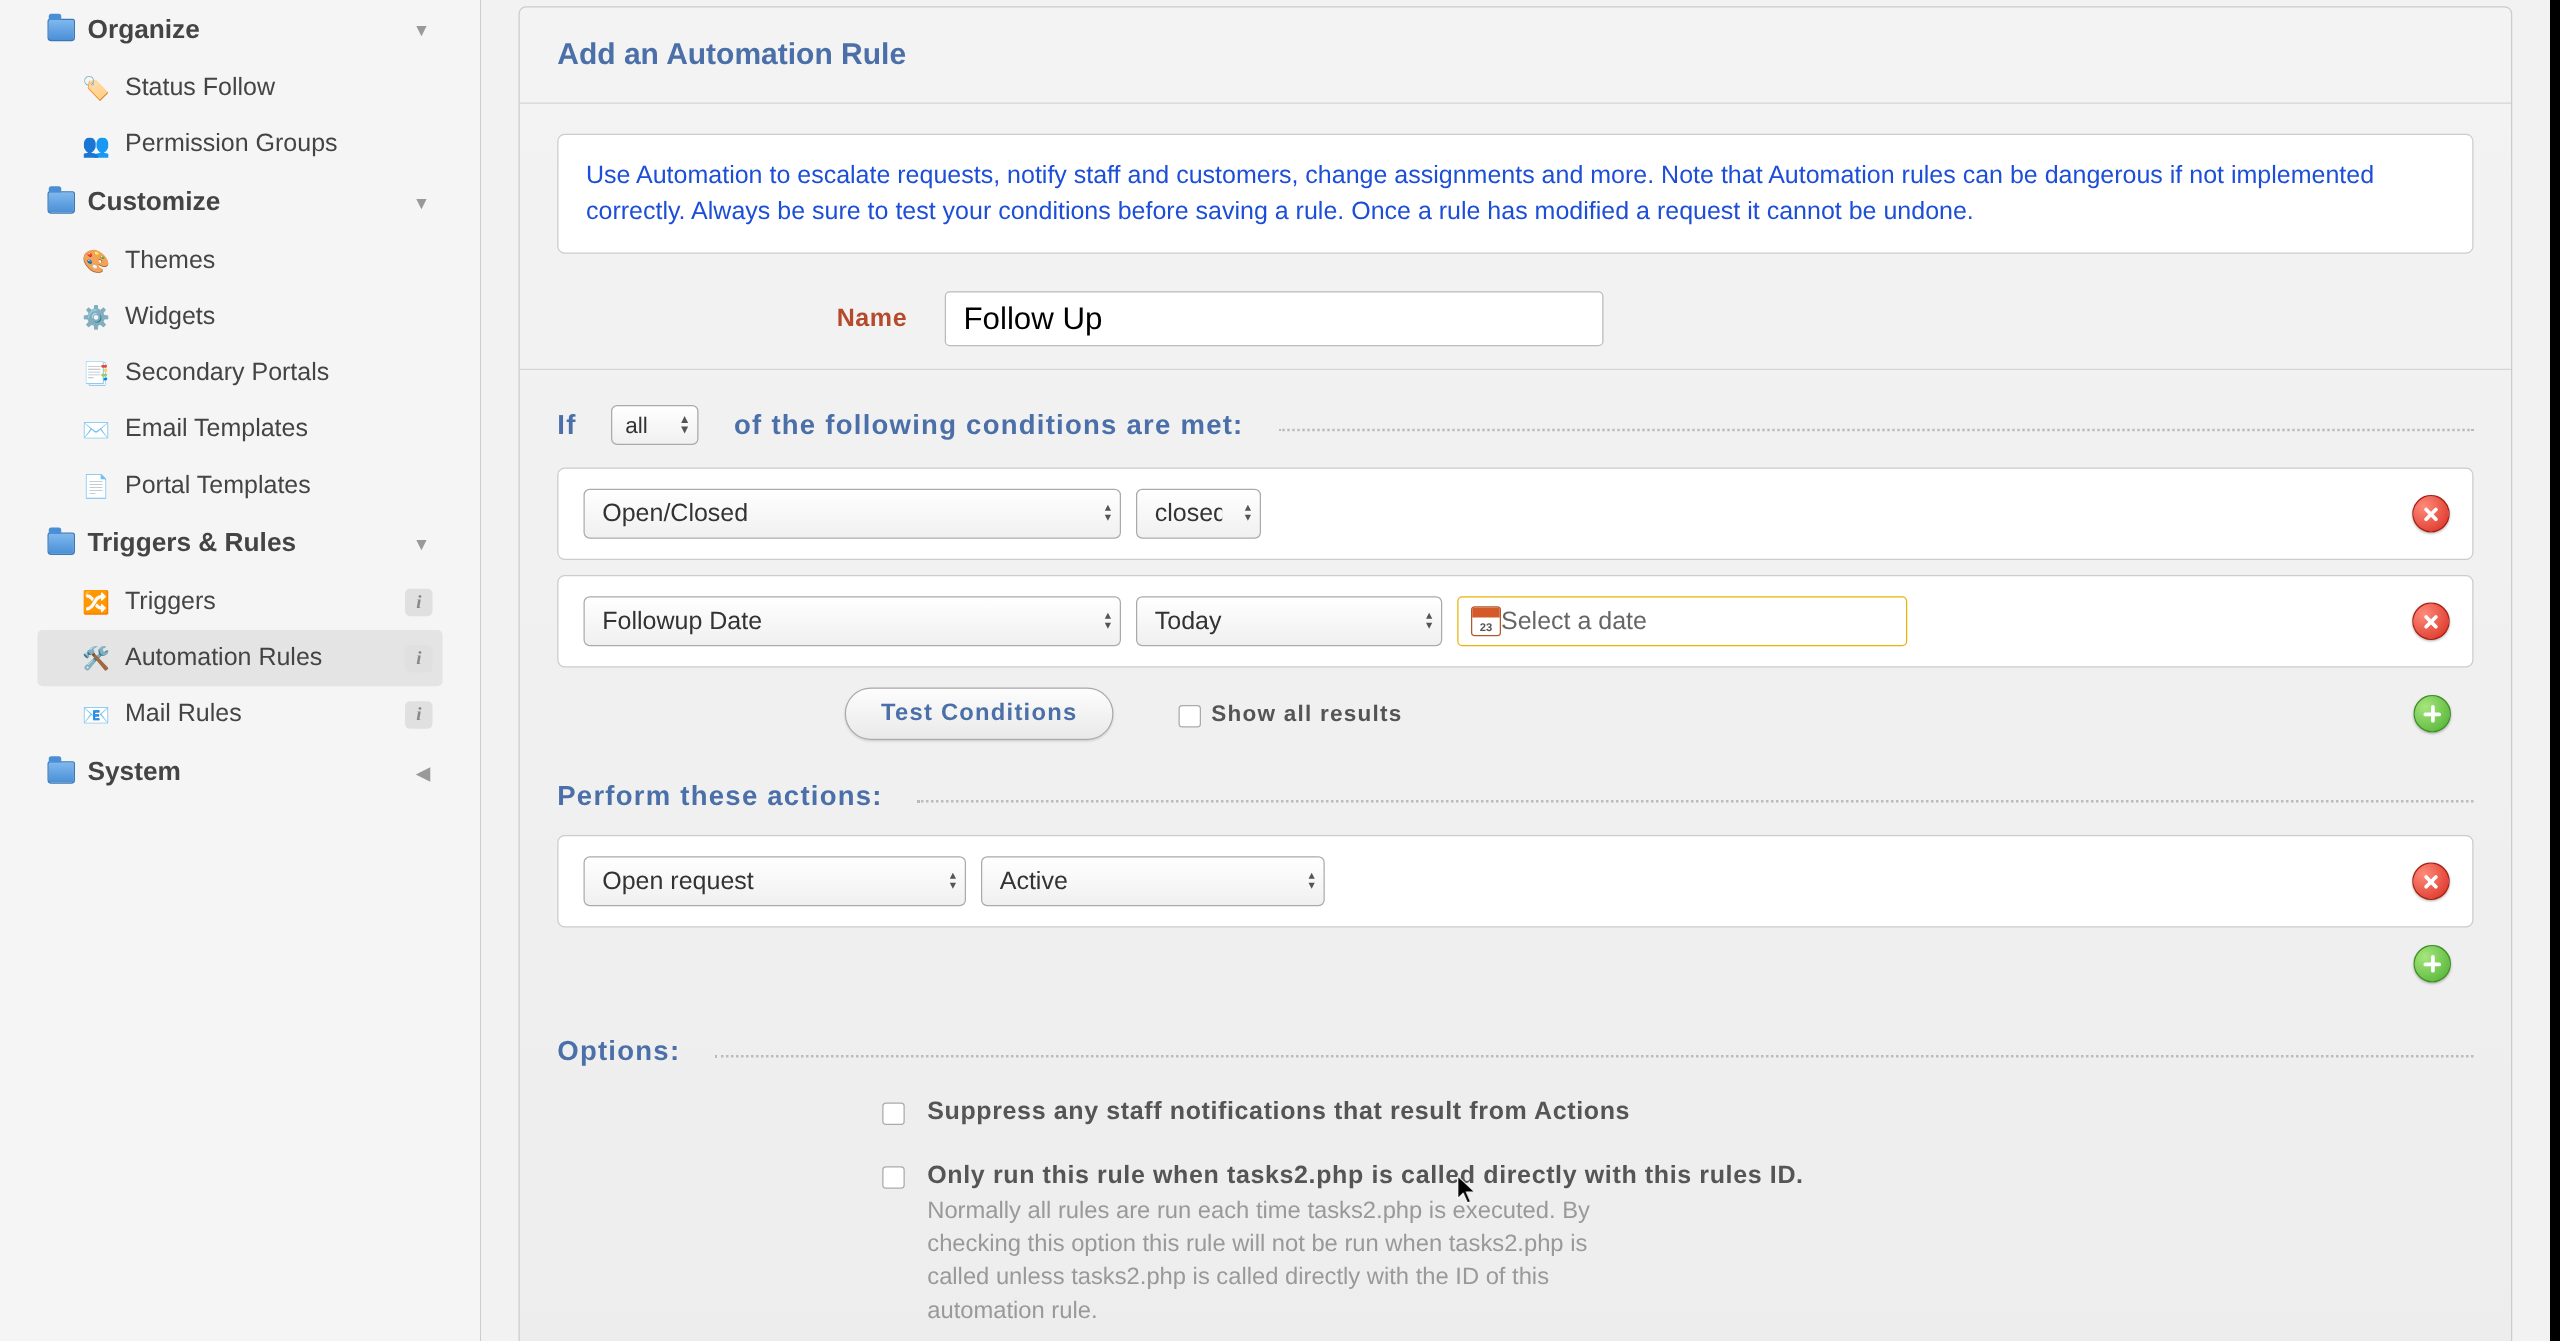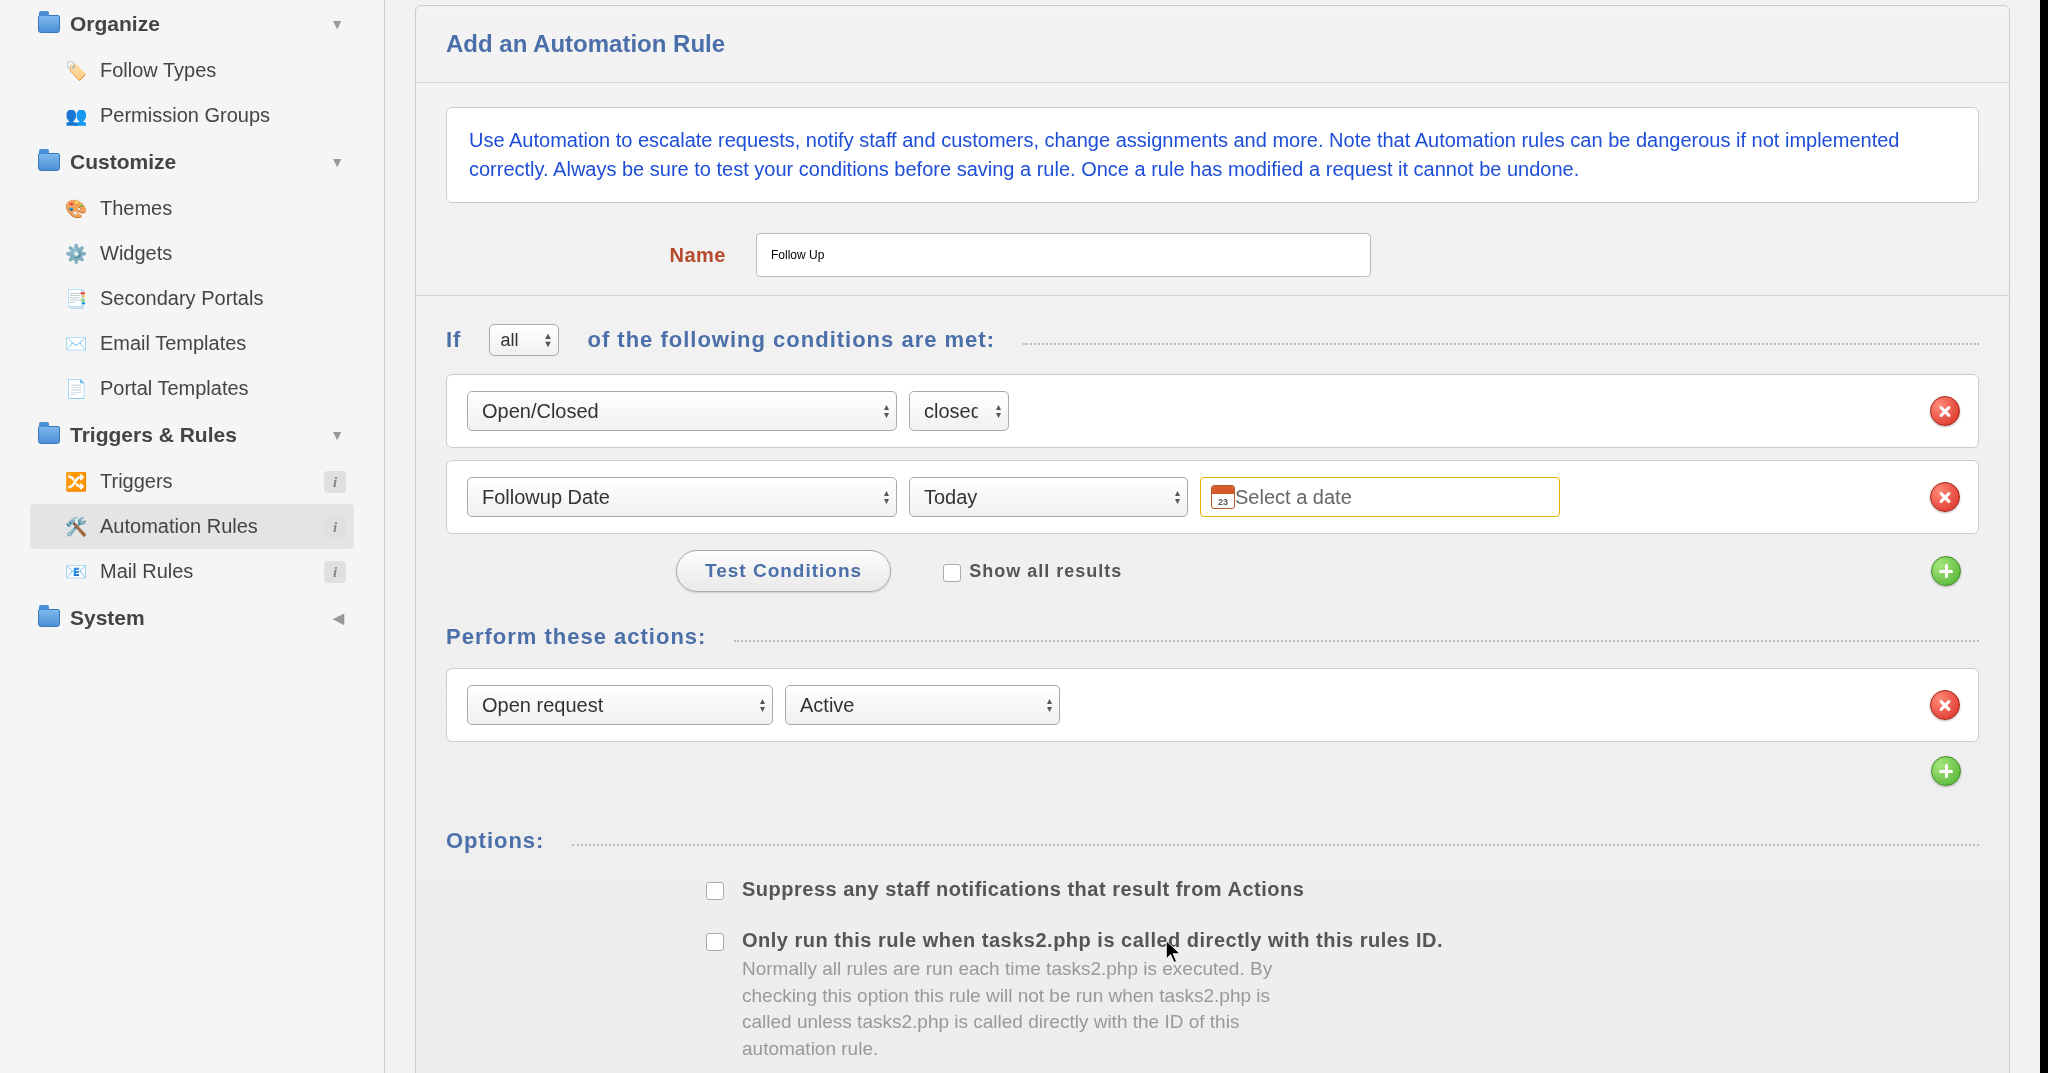--- a/index.html
+++ b/index.html
@@ -139,25 +139,25 @@
 .form-label {
   width: 280px;
   text-align: right;
   font-weight: bold;
   color: #b54a2c;
   font-size: 20px;
   letter-spacing: 0.5px;
 }
 .text-input {
   height: 44px;
-  width: 615px;
+  width: 527px;
   border: 1px solid #bbb;
   border-radius: 4px;
   padding: 0 14px;
-  font-size: 12px;
+  font-size: 25px;
   background: #fff;
 }
 .section-divider-top {
   border-top: 1px solid #d5d5d5;
   margin: 18px -30px 0 -30px;
 }
 .section-header {
   display: flex;
   align-items: center;
   gap: 28px;
@@ -396,21 +396,21 @@
   <div class="sidebar">
     <div class="sidebar-inner">
 
       <div class="nav-group-header">
         <span class="folder-icon"></span>
         <span>Organize</span>
         <span class="arrow">▼</span>
       </div>
       <div class="nav-item">
         <span class="item-icon">🏷️</span>
-        <span>Follow Types</span>
+        <span>Status Follow</span>
       </div>
       <div class="nav-item">
         <span class="item-icon">👥</span>
         <span>Permission Groups</span>
       </div>
 
       <div class="nav-group-header">
         <span class="folder-icon"></span>
         <span>Customize</span>
         <span class="arrow">▼</span>
@@ -509,21 +509,21 @@
         </div>
 
         <div class="condition-box">
           <span class="select-wrap">
             <select class="select" style="width:430px;">
               <option>Followup Date</option>
             </select>
             <span class="select-arrows">▴<br>▾</span>
           </span>
           <span class="select-wrap">
-            <select class="select" style="width:279px;">
+            <select class="select" style="width:245px;">
               <option>Today</option>
             </select>
             <span class="select-arrows">▴<br>▾</span>
           </span>
           <div class="date-input-wrap">
             <span class="cal-icon"></span>
             <span class="date-text">Select a date</span>
           </div>
           <div class="remove-btn"></div>
         </div>

